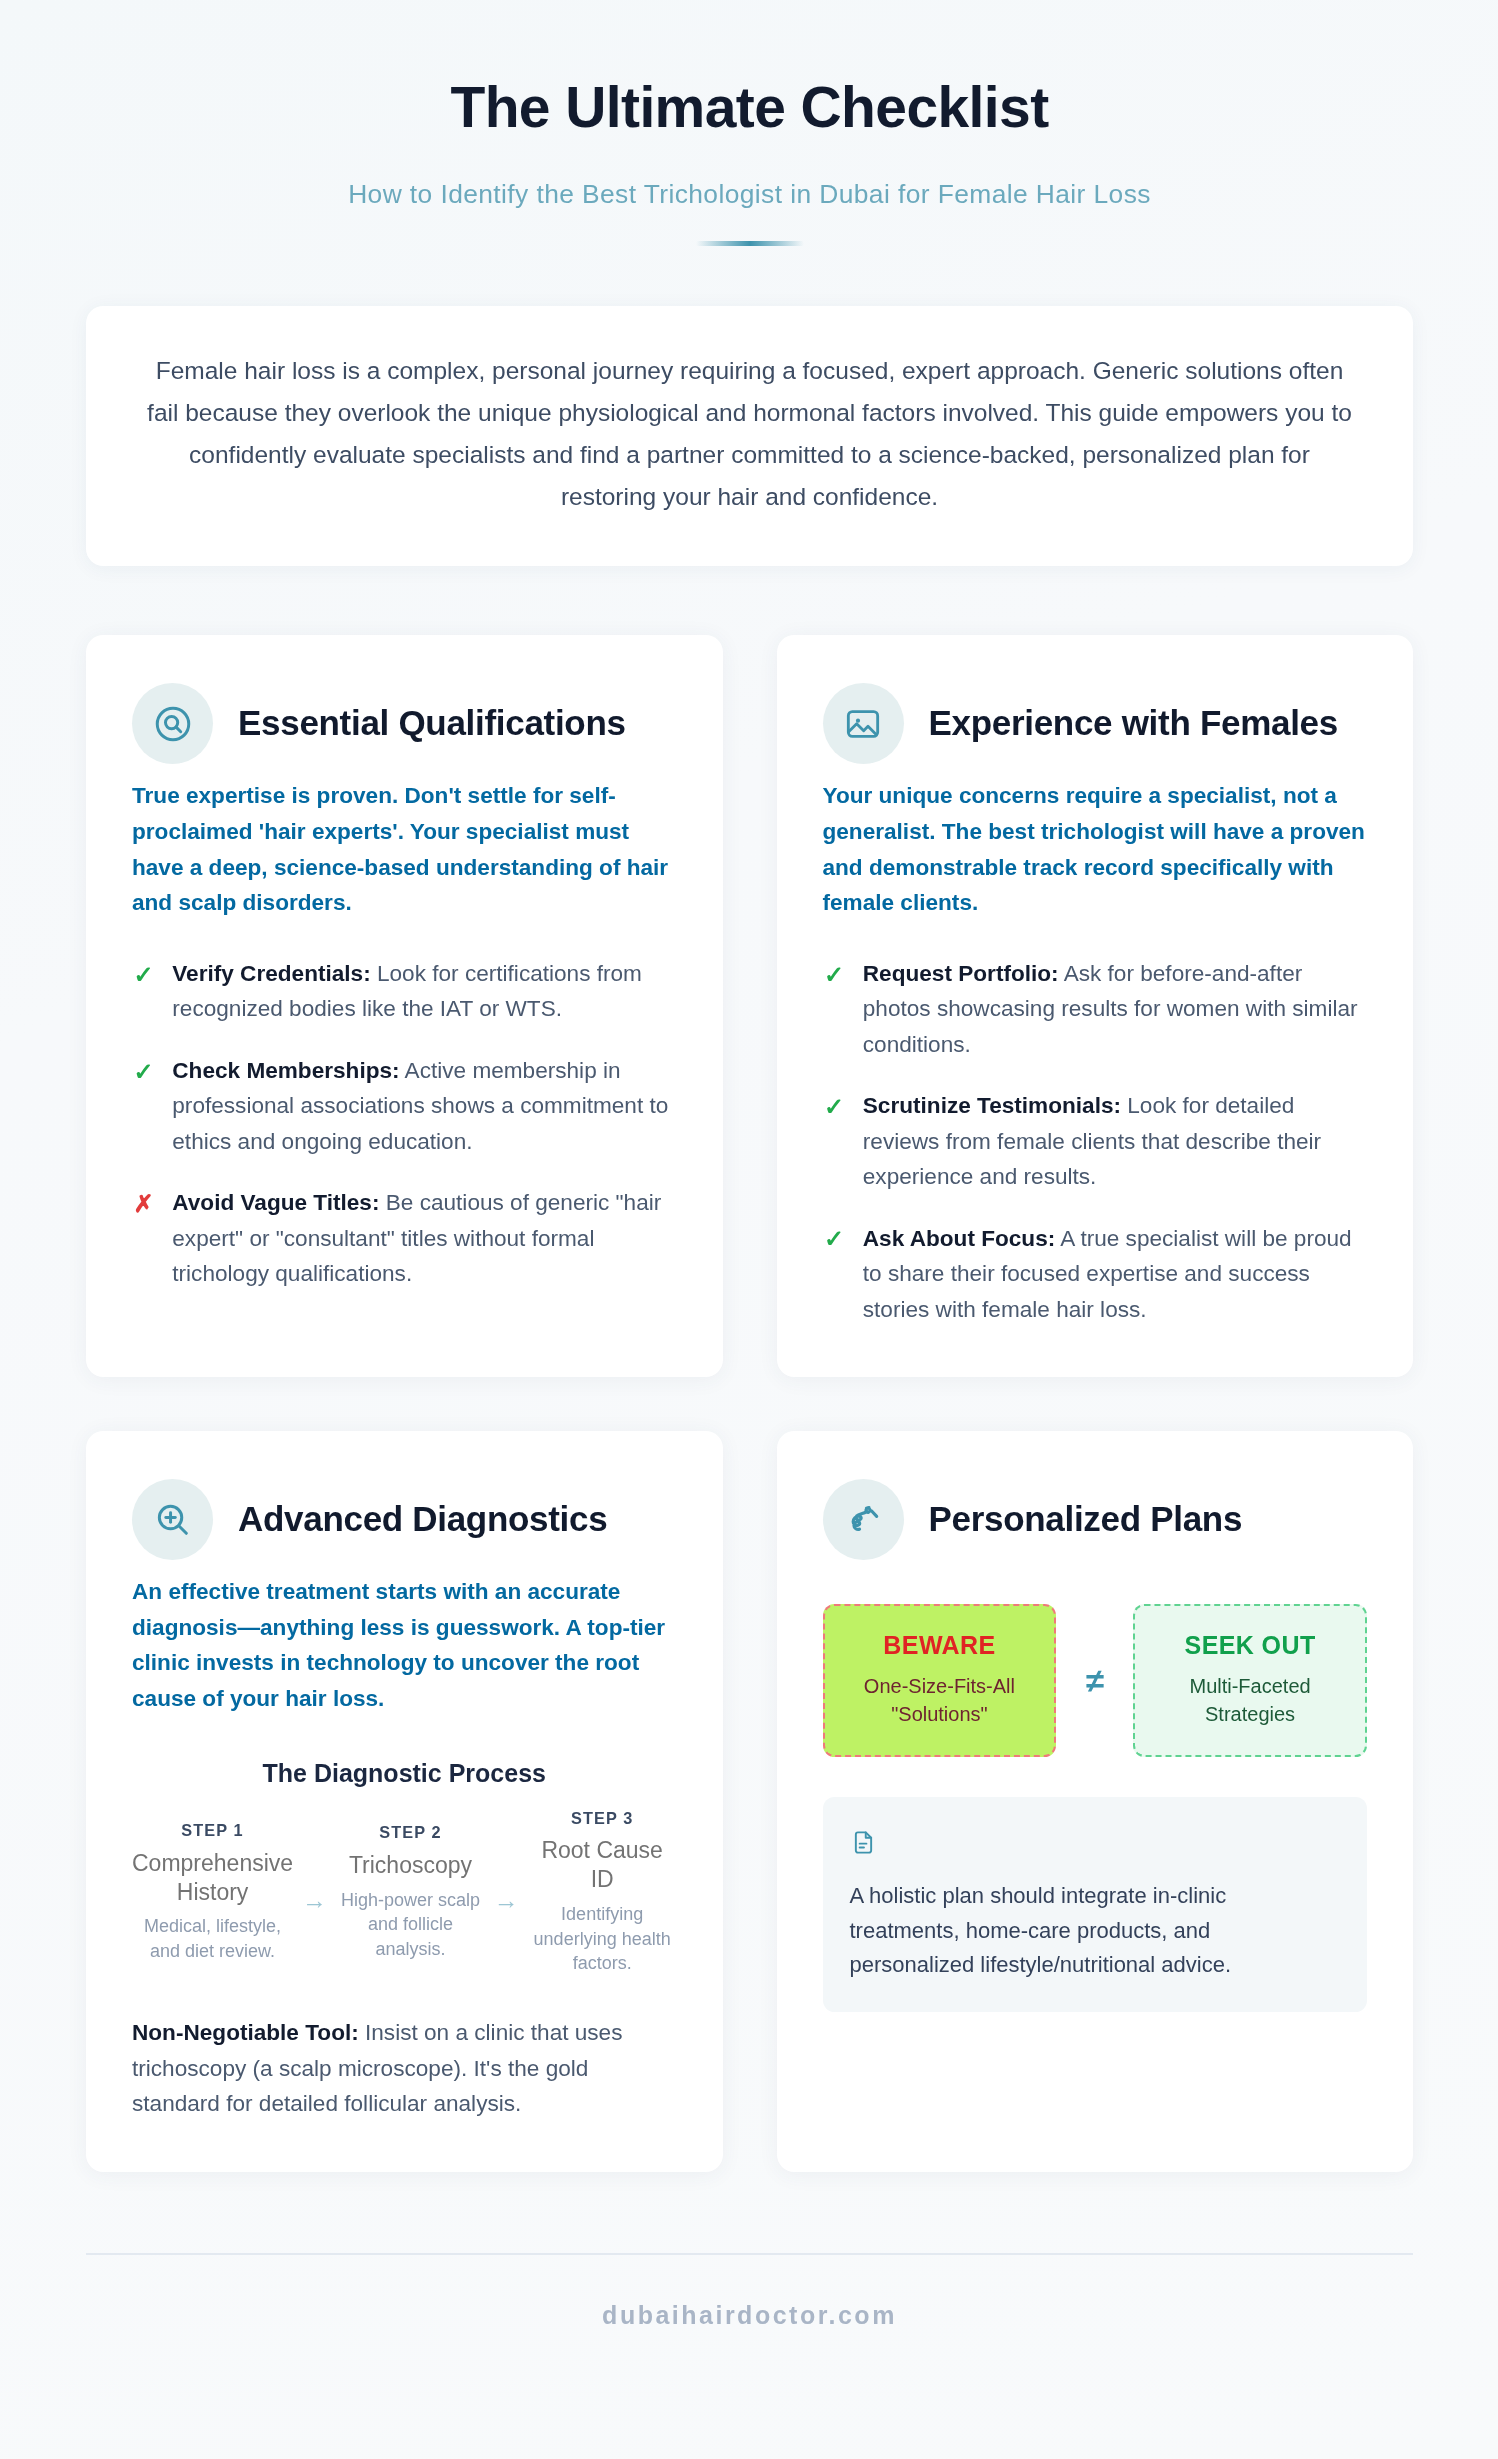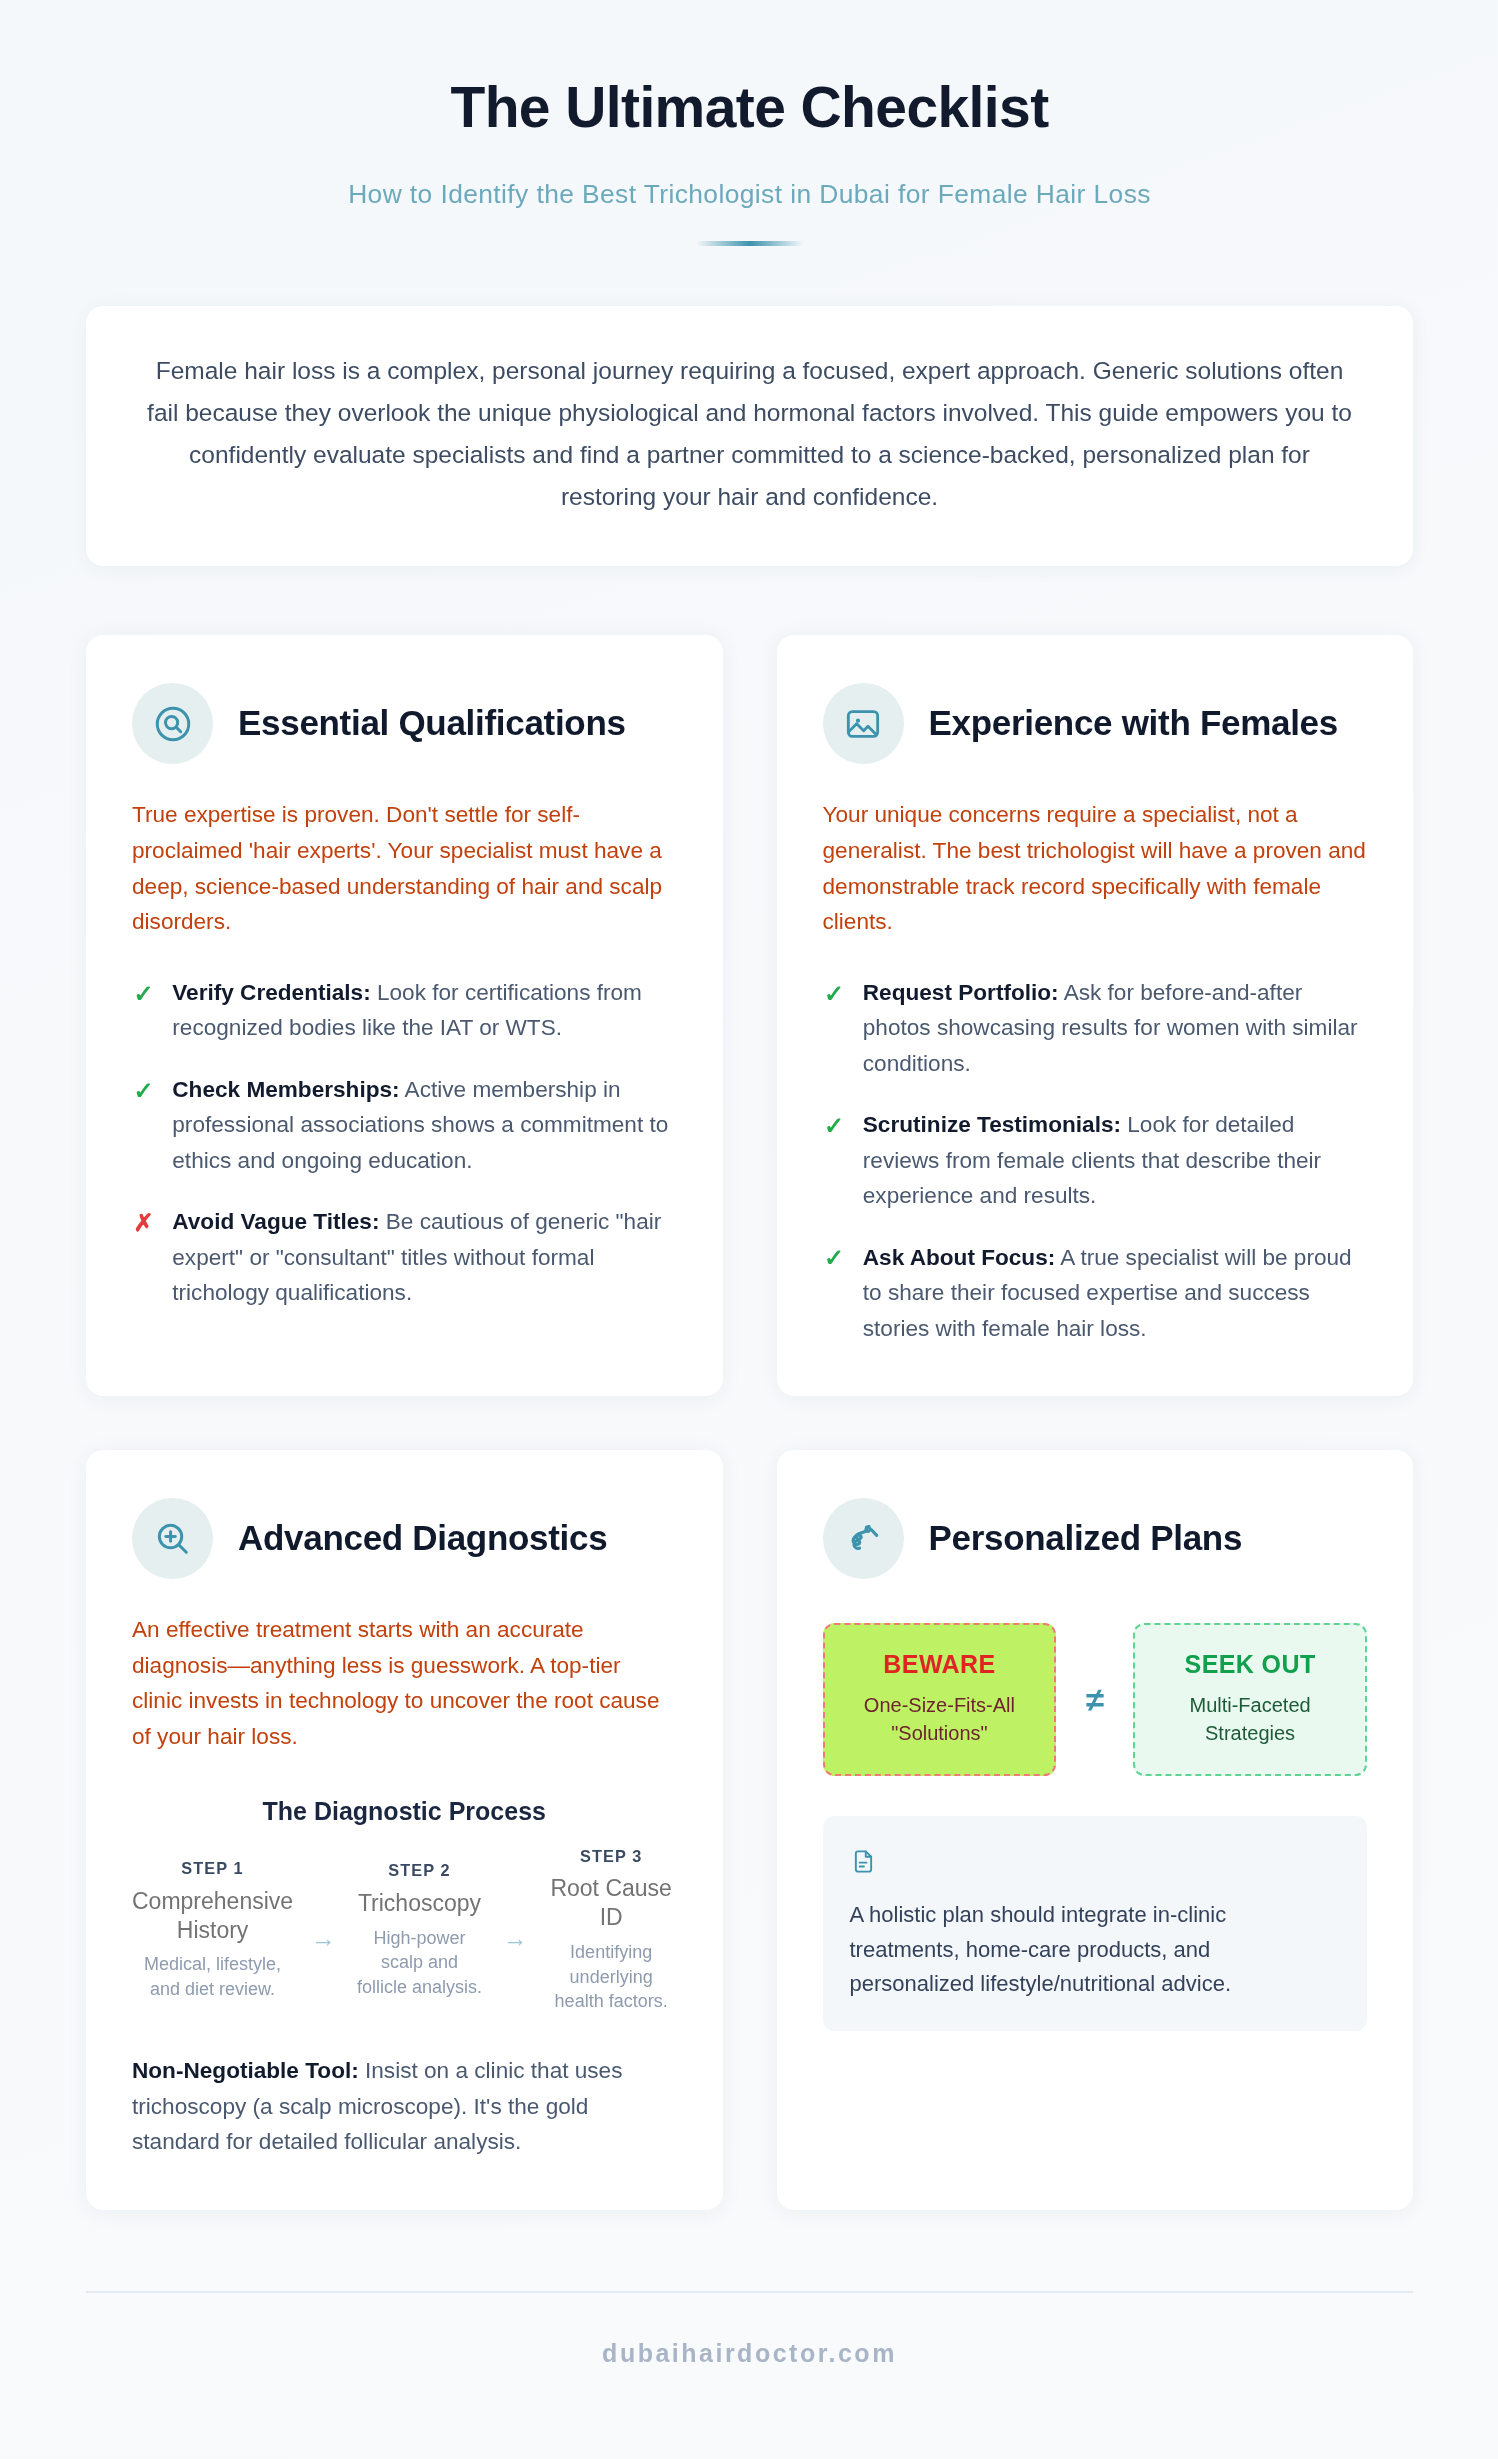--- a/index.html
+++ b/index.html
@@ -102,24 +102,25 @@
 
   .card-title {
     font-size: 35px;
     font-weight: 700;
     color: #111a2d;
     line-height: 1.16;
     letter-spacing: -0.3px;
   }
 
   .card-desc {
-    margin-top: 33px;
+    margin-top: 14px;
     font-size: 22.6px;
     line-height: 1.58;
-    color: #c2410c;
+    color: #0369a1;
+    font-weight: bold;
   }
 
   
   .check-list { margin-top: 35px; display: flex; flex-direction: column; gap: 26px; }
 
   .check-item { display: flex; gap: 17.3px; align-items: flex-start; }
 
   .check-mark {
     flex: 0 0 auto;
     width: 23px;
@@ -147,21 +148,21 @@
     font-size: 25px;
     font-weight: 700;
     color: #1b2740;
     margin-bottom: 21px;
   }
 
   .process-row {
     display: flex;
     align-items: center;
     justify-content: center;
-    gap: 14px;
+    gap: 5px;
   }
 
   .process-step { flex: 1 1 0; text-align: center; }
 
   .step-label {
     font-size: 16.3px;
     font-weight: 700;
     letter-spacing: 1.1px;
     color: #3a4a63;
     margin-bottom: 8.6px;

